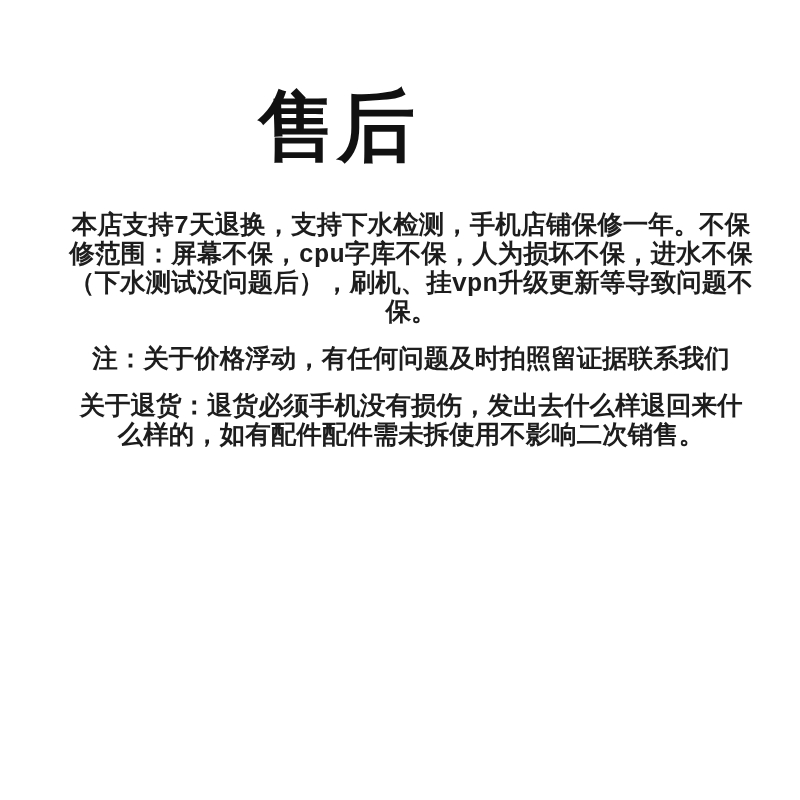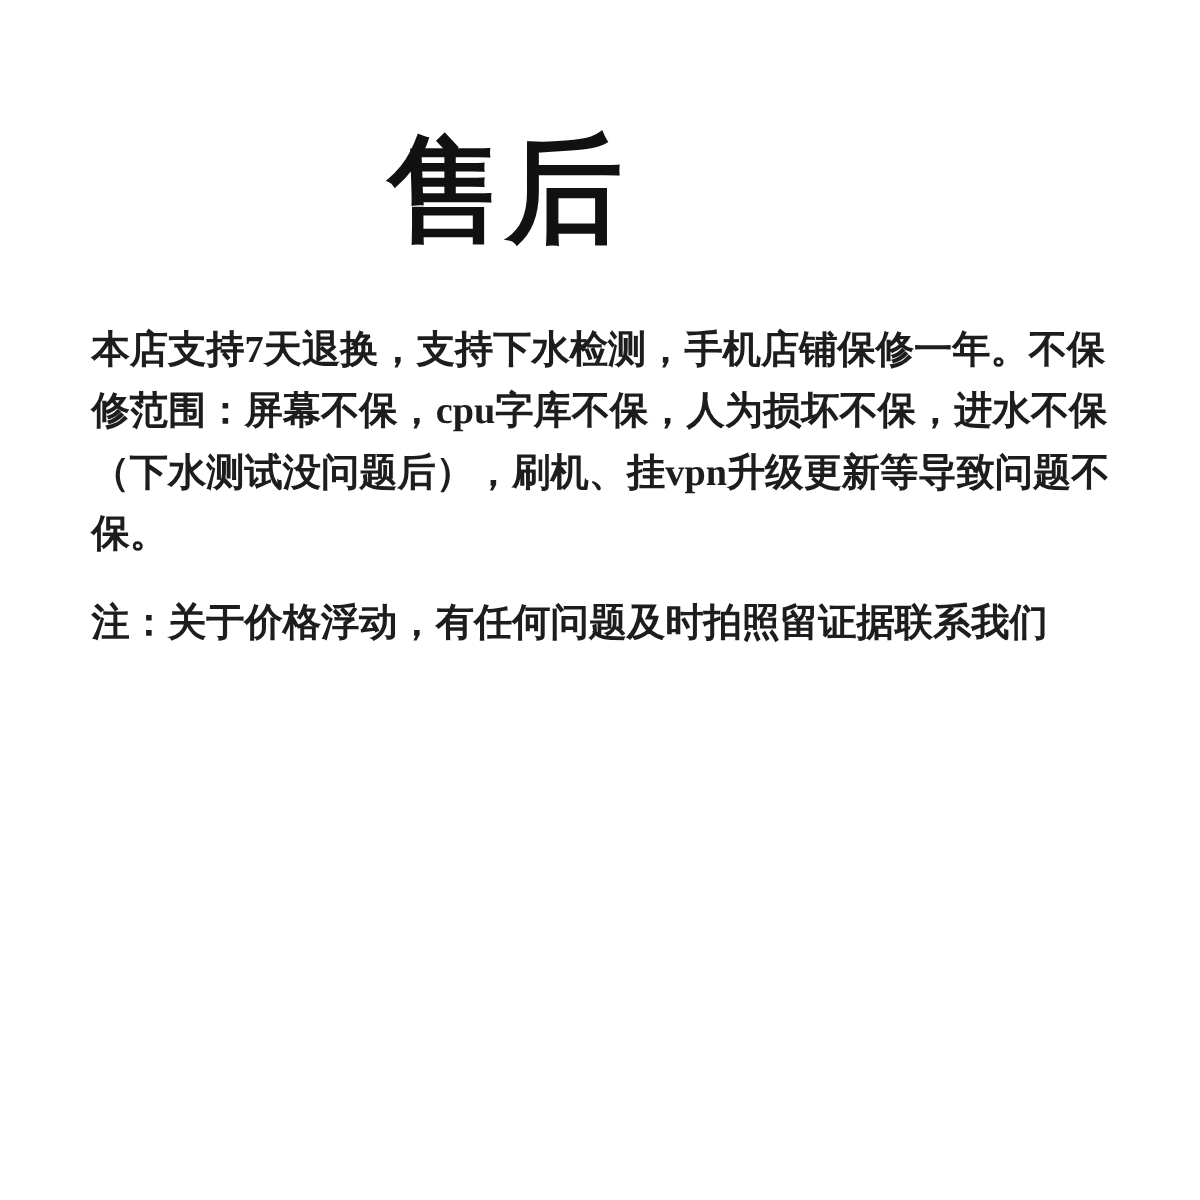--- a/index.html
+++ b/index.html
@@ -27,23 +27,24 @@
     letter-spacing: 1px;
     white-space: nowrap;
   }
   .doc-body {
     position: absolute;
     top: 212px;
     left: 61px;
     width: 700px;
     color: #1d1d1d;
     font-size: 25.5px;
-    line-height: 41px;
+    line-height: 29px;
     font-weight: bold;
-    text-align: left;
+    text-align: center;
+    font-family: Liberation Mono, monospace;
   }
   .doc-body p {
     margin: 0 0 18px 0;
     white-space: pre-line;
   }
   .doc-body p.indented {
     text-indent: 37px;
   }
 </style>
 </head>
@@ -52,15 +53,17 @@
 <div class="page">
 
   <h1 class="doc-title">售后</h1>
 
   <div class="doc-body">
     <p>本店支持7天退换，支持下水检测，手机店铺保修一年。不保
 修范围：屏幕不保，cpu字库不保，人为损坏不保，进水不保
 （下水测试没问题后），刷机、挂vpn升级更新等导致问题不
 保。</p>
     <p>注：关于价格浮动，有任何问题及时拍照留证据联系我们</p>
+    <p>关于退货：退货必须手机没有损伤，发出去什么样退回来什
+么样的，如有配件配件需未拆使用不影响二次销售。</p>
   </div>
 
 </div>
 
 </body></html>

